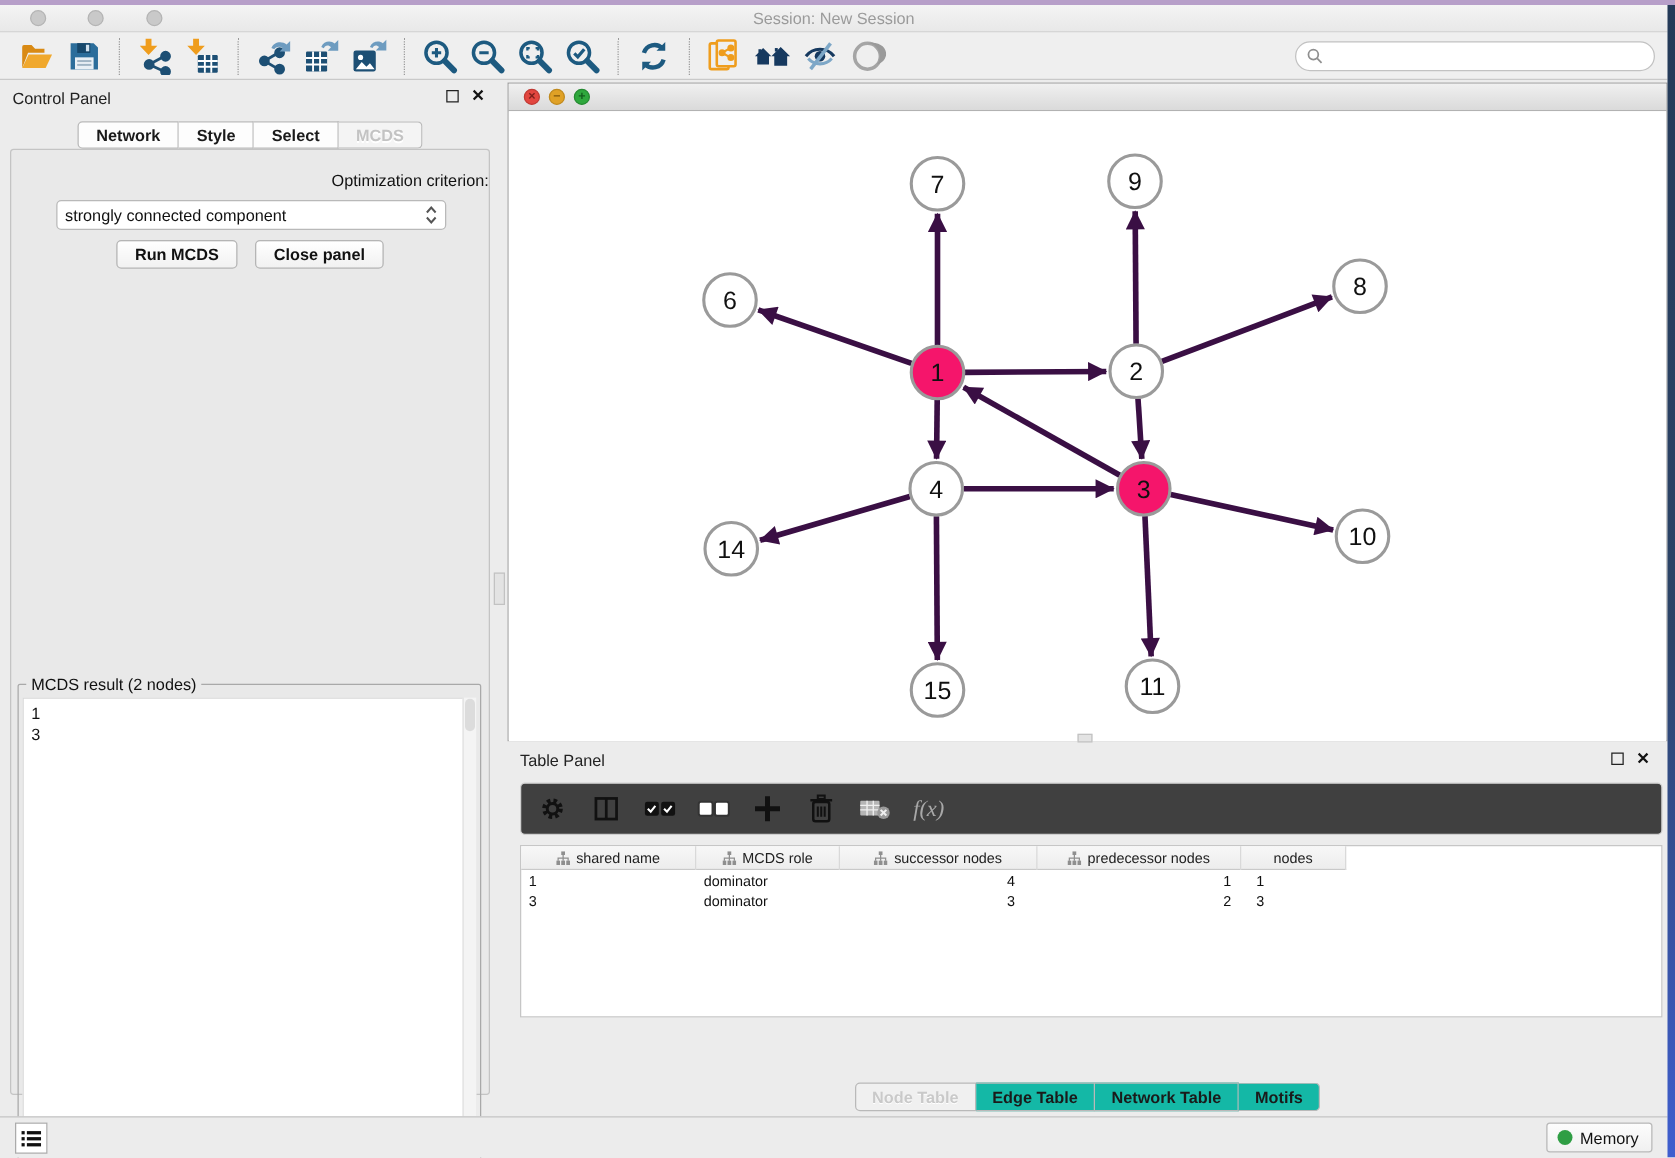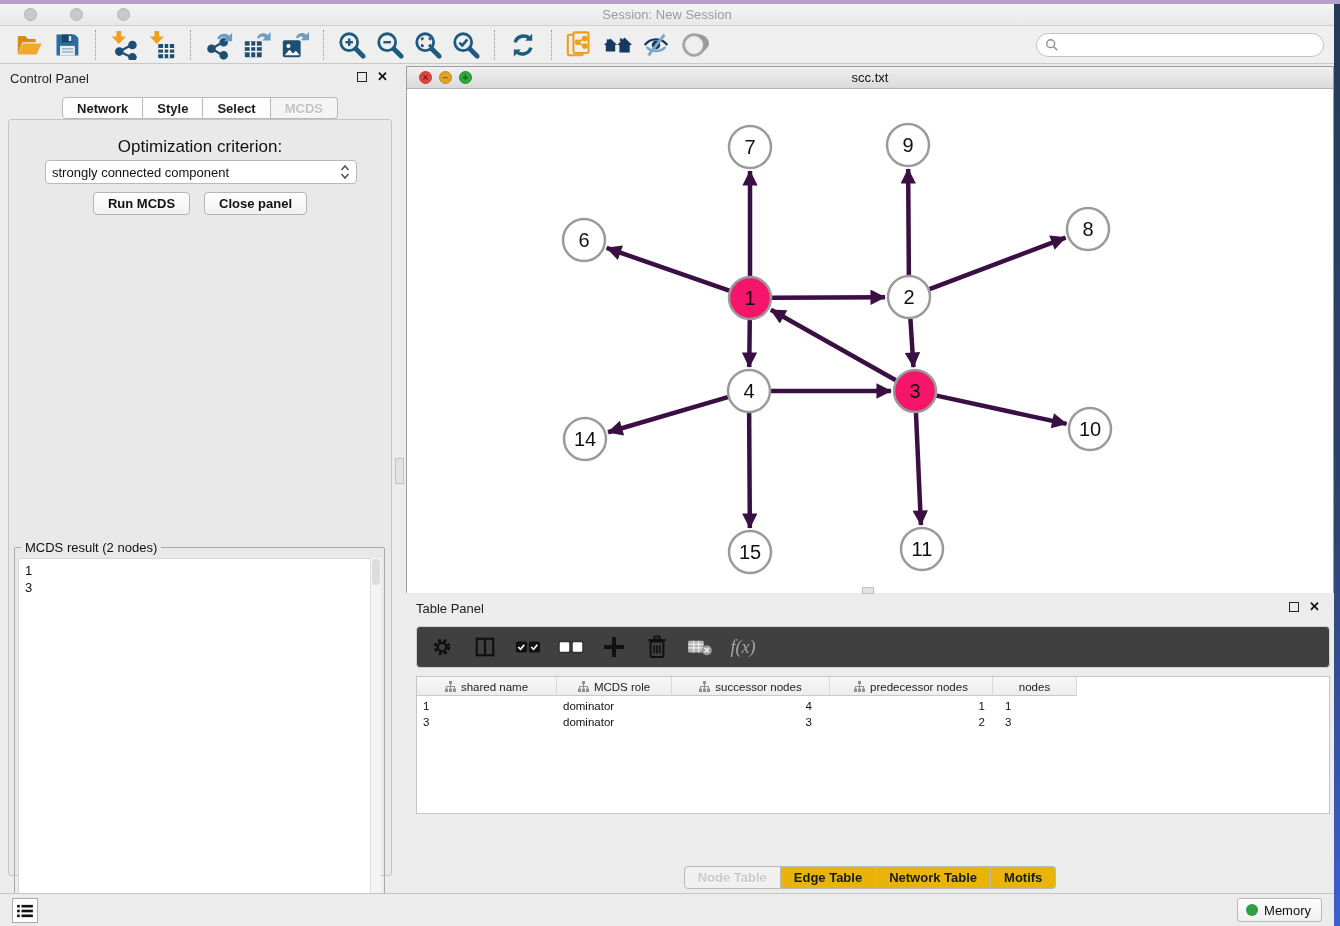--- a/index.html
+++ b/index.html
@@ -38,21 +38,21 @@
   .win-close { font-size:13px; font-weight:bold; color:#111; line-height:10px; }
   .cp-icons { position:absolute; right:12px; top:6px; display:flex; gap:10px; align-items:center;}
   .cp-tabs { position:absolute; left:0; top:31px; width:100%; display:flex; justify-content:center; }
   .cp-tab { height:22px; padding:0 14px; background:#fdfdfd; border:1px solid #b9b9b9; border-left:none;
             font-size:13px; font-weight:bold; color:#1a1a1a; display:flex; align-items:center; }
   .cp-tab:first-child { border-left:1px solid #b9b9b9; border-radius:4px 0 0 4px; }
   .cp-tab:last-child { border-radius:0 4px 4px 0; }
   .cp-tab.active { color:#c3c3c3; background:#f4f4f4; text-shadow:0 1px 0 #fff; }
   .cp-inner { position:absolute; left:8px; top:53px; width:384px; height:757px;
               background:#e9e9e9; border:1px solid #c4c4c4; border-radius:3px; }
-  .opt-label { position:absolute; left:0; width:100%; top:17px; text-align:center; font-size:17px; color:#111;}
+  .opt-label { position:absolute; left:0; width:100%; top:17px; text-align:right; font-size:13px; color:#111;}
   .dropdown { position:absolute; left:36px; top:40px; width:312px; height:24px; background:#fff;
               border:1px solid #b9b9b9; border-radius:4px; display:flex; align-items:center;
               padding:0 6px; font-size:13px; color:#111; }
   .dropdown .dd-value { flex:1; }
   .cp-btnrow { position:absolute; left:0; top:72px; width:100%; display:flex; justify-content:center; gap:14px;}
   .pbtn { height:23px; padding:0 14px; background:linear-gradient(#ffffff,#f1f1f1);
           border:1px solid #b5b5b5; border-radius:4px; font-size:13px; font-weight:bold; color:#111;
           display:flex; align-items:center; }
   .fieldset { position:absolute; left:5px; top:427px; width:371px; height:382px;
               border:1px solid #a9a9a9; border-radius:2px; }
@@ -93,21 +93,21 @@
   .fx-label { font-family:"Liberation Serif", serif; font-style:italic; font-size:18px; color:#a8a8a8; }
   .tp-table { position:absolute; left:10px; top:81px; width:914px; height:138px;
               background:#fff; border:1px solid #c6c6c6; }
   .tp-thead { position:absolute; left:0; top:0; height:19px; display:flex;
               background:linear-gradient(#f7f7f7,#ededed); border-bottom:1px solid #c9c9c9; }
   .th-cell { display:flex; align-items:center; justify-content:center; gap:5px;
              border-right:1px solid #d9d9d9; font-size:11.5px; color:#222; height:19px; }
   .tp-row { position:absolute; left:0; height:16px; display:flex; font-size:11.5px; color:#111; }
   .td-cell { height:16px; display:flex; align-items:center; }
   .tp-tabs { position:absolute; left:0; bottom:4px; width:100%; display:flex; justify-content:center; }
-  .tp-tab { height:23px; padding:0 13px; background:#eab308; border:1px solid #b9b9b9; border-left:none;
+  .tp-tab { height:23px; padding:0 13px; background:#14b8a6; border:1px solid #b9b9b9; border-left:none;
             font-size:13px; font-weight:bold; color:#1a1a1a; display:flex; align-items:center; }
   .tp-tab:first-child { border-left:1px solid #b9b9b9; border-radius:4px 0 0 4px; }
   .tp-tab:last-child { border-radius:0 4px 4px 0; }
   .tp-tab.active { color:#c9c9c9; background:#f0f0f0; text-shadow:0 1px 0 #fff; }
 
   
   .statusbar { position:absolute; left:0; top:893px; width:1334px; height:33px;
                background:#ececec; border-top:1px solid #c4c4c4; }
   .sb-list-btn { position:absolute; left:12px; top:4px; width:26px; height:25px;
                  background:#fff; border:1px solid #ababab; display:flex; align-items:center; justify-content:center; }
@@ -332,21 +332,20 @@
   </div>
 </div>
 
 <div class="vsplit-grip"></div>
 
 <div class="netwin">
   <div class="nw-titlebar">
     <div class="traffic" style="left:12px;background:#e2463f;border:1px solid #c03a34;color:#7e201c">×</div>
     <div class="traffic" style="left:32px;background:#e0a126;border:1px solid #c08a1e;color:#8a5f0d">−</div>
     <div class="traffic" style="left:52px;background:#2fa83d;border:1px solid #268a32;color:#135e1d">+</div>
-    <div class="nw-title">scc.txt</div>
   </div>
   <svg class="nw-canvas" id="graph-svg" width="926" height="504">
       <defs>
         <marker id="arrow" viewBox="0 0 10 10" refX="9.5" refY="5" markerWidth="4.2" markerHeight="3.4" orient="auto-start-reverse">
           <path d="M0 0 L10 5 L0 10 z" fill="#3a0f44"></path>
         </marker>
       </defs>
       <line x1="343" y1="187" x2="343" y2="82" stroke="#3a0f44" stroke-width="4.5" marker-end="url(#arrow)"></line>
       <line x1="322.23121807335133" y1="201.7434376400866" x2="199.65685301088945" y2="158.91624984717825" stroke="#3a0f44" stroke-width="4.5" marker-end="url(#arrow)"></line>
       <line x1="364.9995649035371" y1="208.86163795658152" x2="478.0004746506868" y2="208.15094041100198" stroke="#3a0f44" stroke-width="4.5" marker-end="url(#arrow)"></line>

